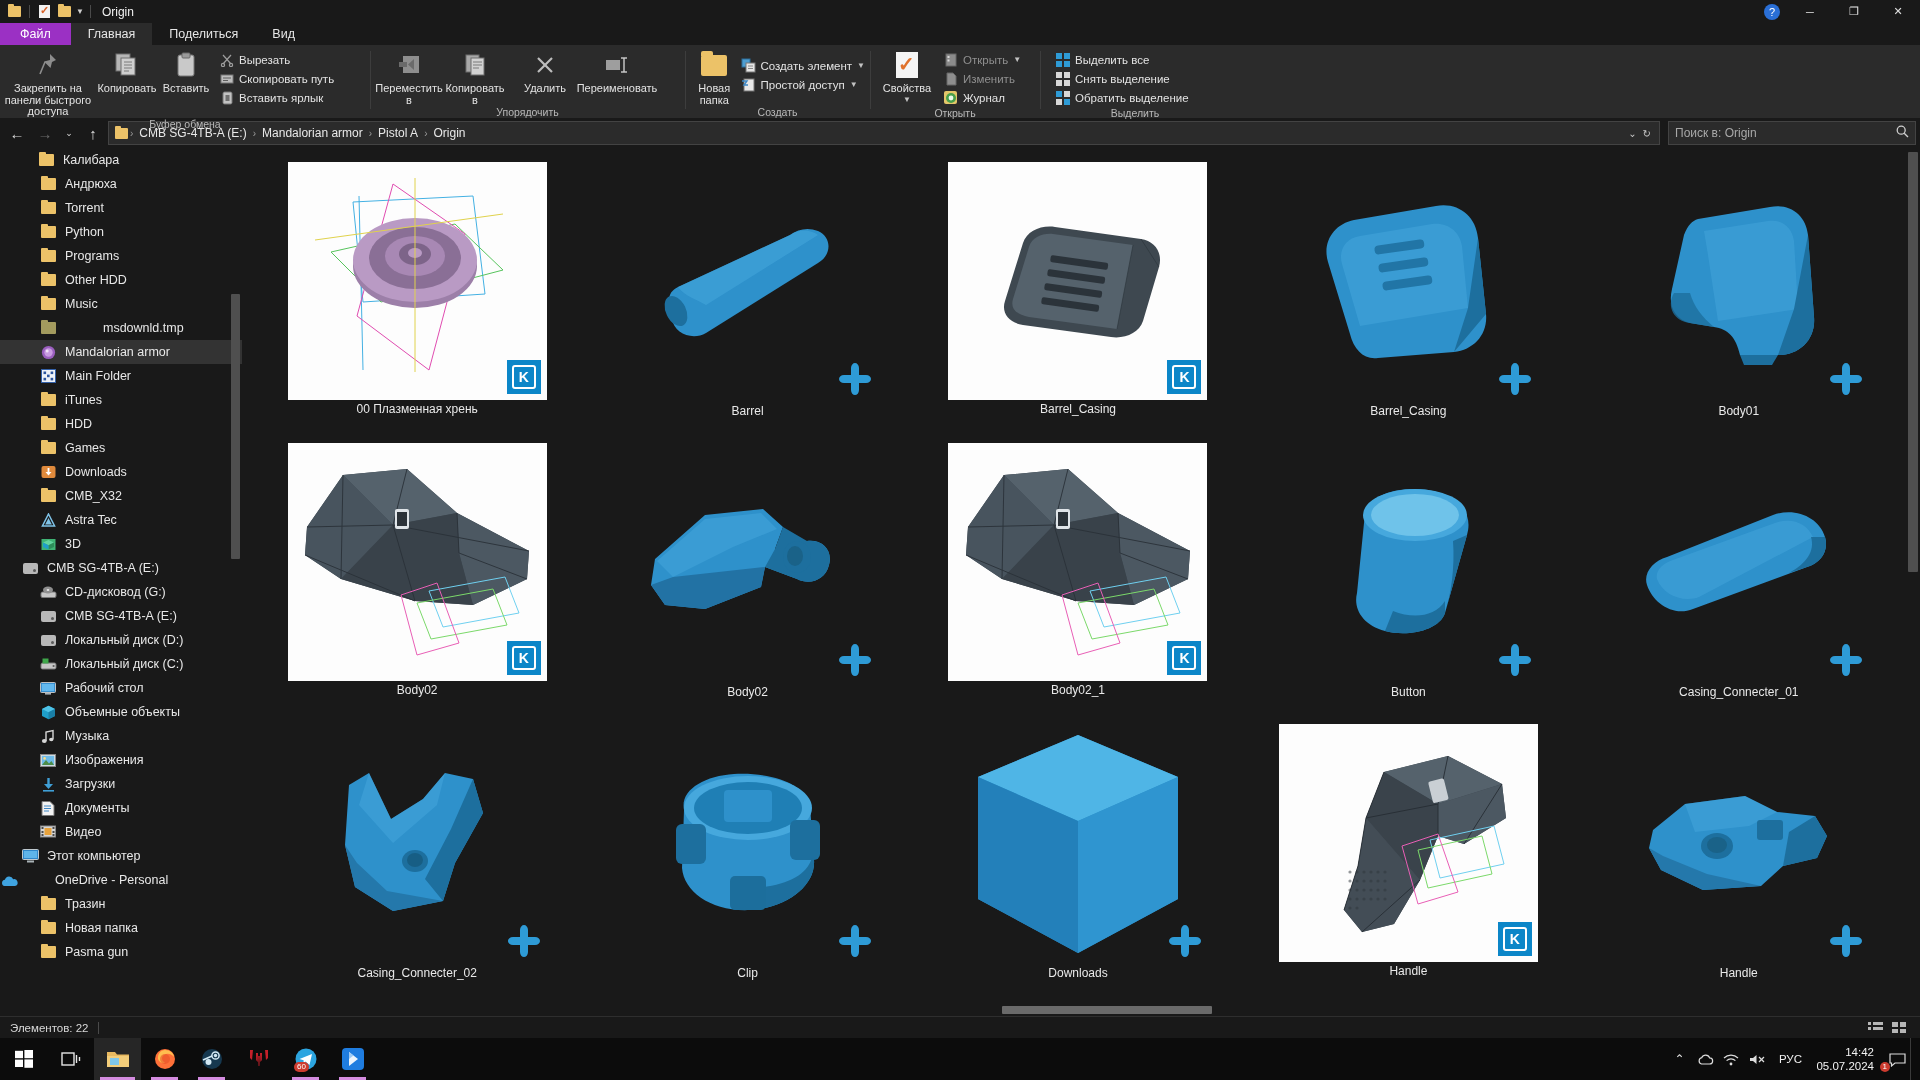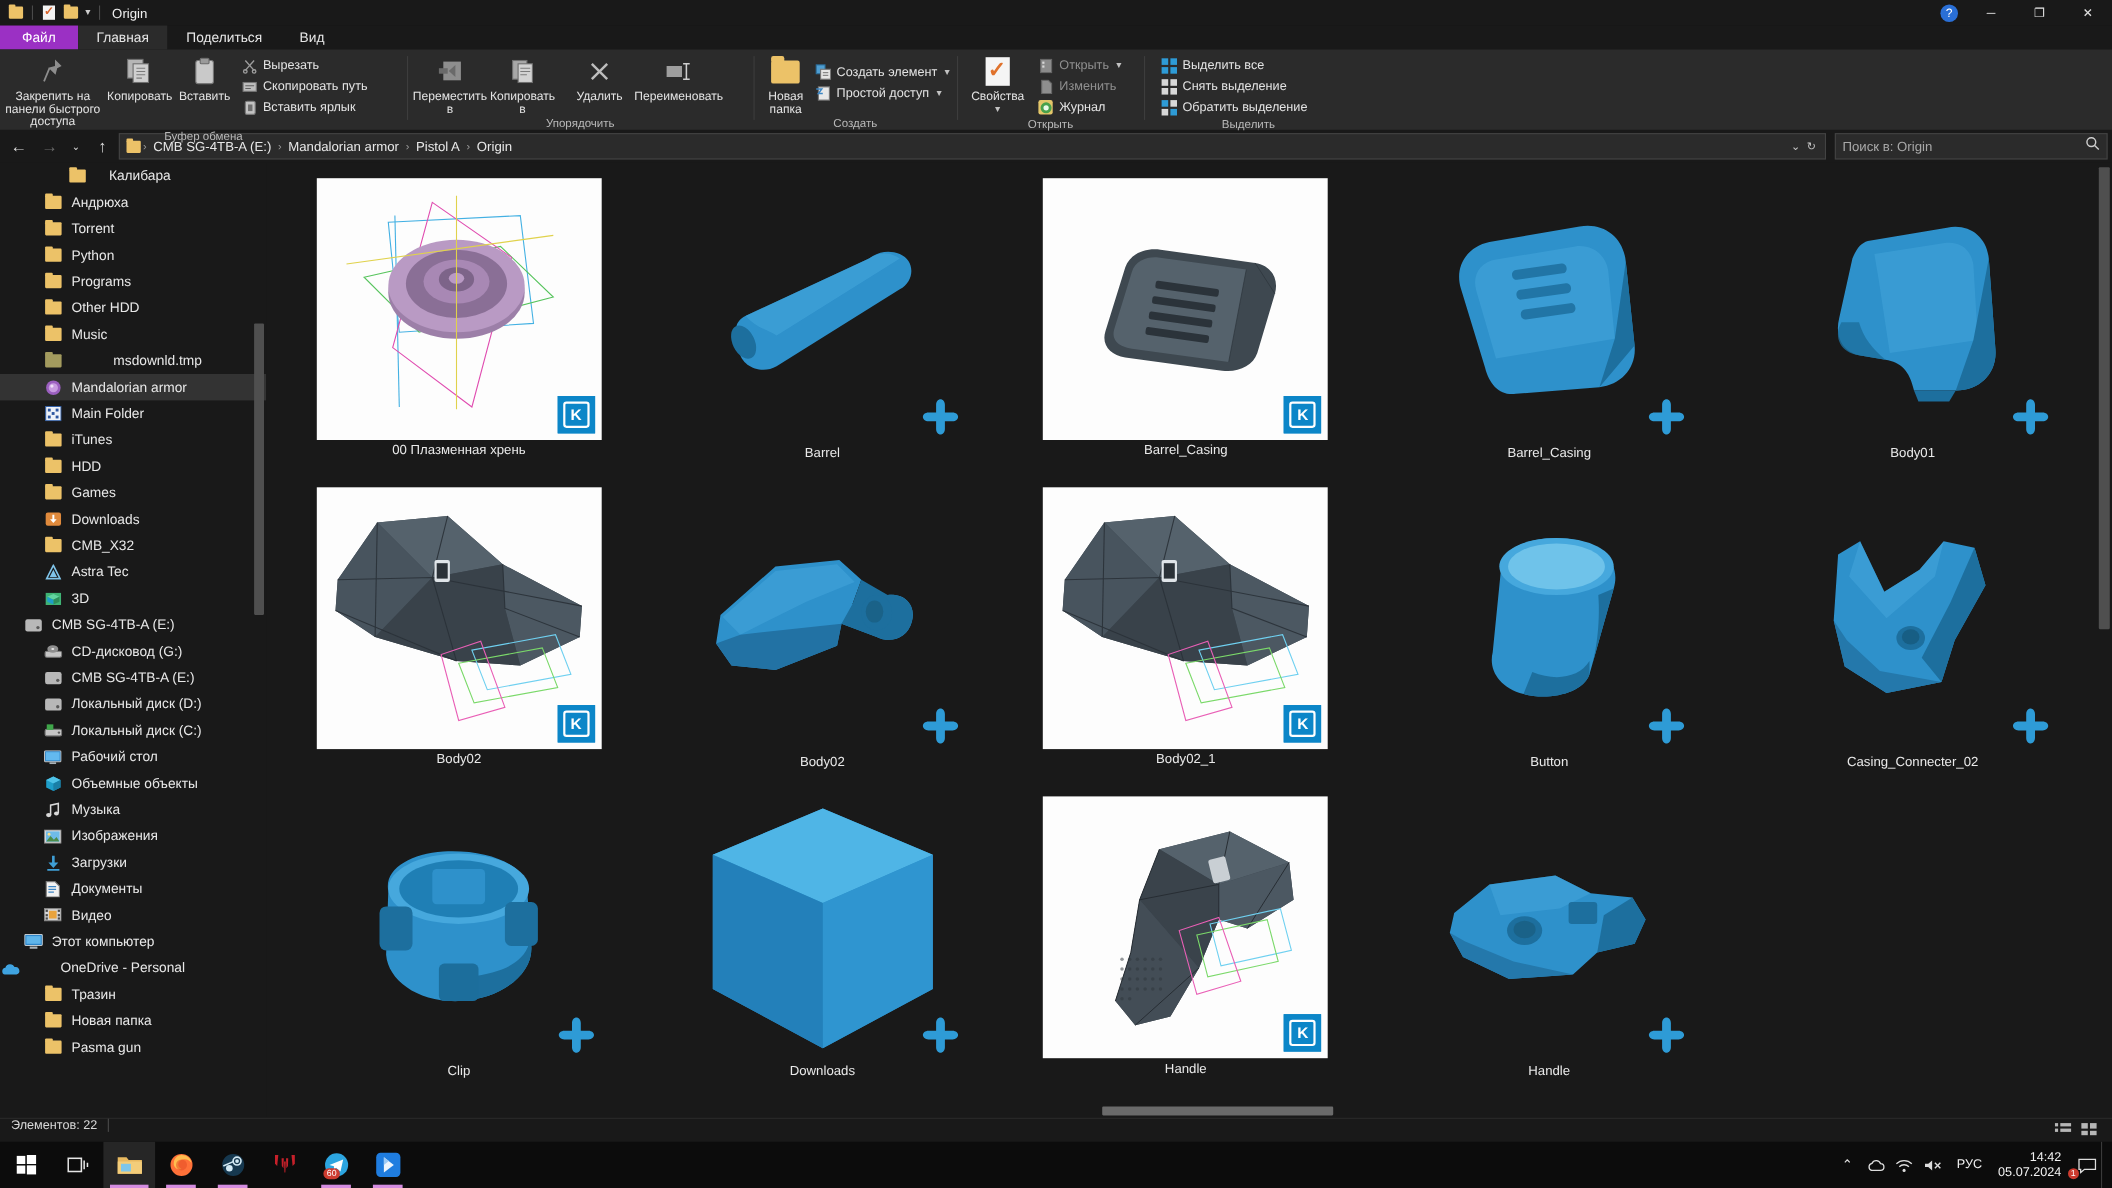--- a/index.html
+++ b/index.html
@@ -99,21 +99,21 @@
   .badge { position:absolute; right:6px; bottom:6px; width:34px; height:34px; }
   .badge.kompas { background:#0c86c8; display:flex; align-items:center; justify-content:center; border:1px solid #0c86c8;}
   .badge.kompas .inner { width:24px;height:24px;border:2px solid #fff; border-radius:3px; display:flex;align-items:center;justify-content:center;
                          font-size:14px;font-weight:bold;color:#fff;line-height:1;}
   .badge.stl { position:absolute; }
   .badge.stl svg { display:block; }
   .content-scroll { position:absolute; right:2px; top:2px; width:10px; background:#4f4f4f; border-radius:1px;}
   .hscroll { position:absolute; left:760px; bottom:2px; height:8px; width:210px; background:#6a6a6a; border-radius:1px;}
 
   
-  .statusbar { height: 22px; background:#191919; border-top:1px solid #2e2e2e; display:flex; align-items:flex-start;
+  .statusbar { height: 22px; background:#191919; border-top:1px solid #2e2e2e; display:flex; align-items:center;
                padding: 0 10px; font-size:11.5px; color:#d8d8d8; flex-shrink:0; gap:10px;}
   .status-sep { width:1px; height:12px; background:#4a4a4a; }
   .statusbar .right { margin-left:auto; display:flex; gap:2px; }
   .viewtgl { width:22px;height:18px; display:flex;align-items:center;justify-content:center; }
 
   
   .taskbar { height: 42px; background:#0c0c0c; display:flex; align-items:center; flex-shrink:0; position:relative;}
   .tb-item { width: 47px; height:42px; display:flex; align-items:center; justify-content:center; position:relative; }
   .tb-item.active { background:#262626; }
   .tb-item.active::after { content:""; position:absolute; bottom:0; left:6px; right:6px; height:3px; background:#d48ce0; }
@@ -448,21 +448,21 @@
             <circle cx="5.2" cy="5.2" r="4" fill="none" stroke="#cfcfcf" stroke-width="1.3"></circle>
             <line x1="8.2" y1="8.2" x2="12" y2="12" stroke="#cfcfcf" stroke-width="1.3"></line>
           </svg>
       </span>
     </div>
   </div>
 
   <div class="main">
 
     <div class="sidebar" id="sidebar">
-      <div class="navitem" style="padding-left: 60px; gap: 12px;">
+      <div class="navitem" style="padding-left: 36px;">
           <span class="ni">
             <span class="nav-folder"></span>
           </span>
           <span>Калибара</span>
         </div>
         <div class="navitem" style="padding-left: 38px;">
           <span class="ni">
             <span class="nav-folder"></span>
           </span>
           <span>Андрюха</span>
@@ -939,20 +939,35 @@
       <path d="M122 130 C116 148 84 154 62 148 L70 128 C90 136 112 134 122 118 Z" fill="#1d6f9e"></path>
       <path d="M144 52 L122 130 C128 112 132 84 130 58 Z" fill="#1d6f9e"></path>
     </svg>
               <div class="badge stl">
       <svg width="34" height="34" viewBox="0 0 34 34">
         <path d="M17 1 C19 1 21 3 21 6 L21 13 L28 13 C31 13 33 15 33 17 C33 19 31 21 28 21 L21 21 L21 28 C21 31 19 33 17 33 C15 33 13 31 13 28 L13 21 L6 21 C3 21 1 19 1 17 C1 15 3 13 6 13 L13 13 L13 6 C13 3 15 1 17 1 Z" fill="#2e9bd6"></path>
       </svg>
     </div>
             </div>
             <div class="name">Button</div>
+          </div>
+          <div class="cell">
+            <div class="thumbwrap">
+              <svg width="200" height="120" viewBox="0 0 200 120">
+      <path d="M8 82 C4 70 14 58 28 54 L134 12 C156 4 180 14 186 34 C190 48 182 60 168 64 L54 106 C34 114 14 100 8 82 Z" fill="#2e91cb"></path>
+      <path d="M18 76 C16 68 24 60 34 57 L136 20 C152 14 168 20 174 34 L60 94 C44 100 24 92 18 76 Z" fill="#46a8dd" opacity="0.45"></path>
+      <path d="M186 34 C190 48 182 60 168 64 L150 70 C168 60 176 48 172 34 Z" fill="#1d6f9e"></path>
+    </svg>
+              <div class="badge stl">
+      <svg width="34" height="34" viewBox="0 0 34 34">
+        <path d="M17 1 C19 1 21 3 21 6 L21 13 L28 13 C31 13 33 15 33 17 C33 19 31 21 28 21 L21 21 L21 28 C21 31 19 33 17 33 C15 33 13 31 13 28 L13 21 L6 21 C3 21 1 19 1 17 C1 15 3 13 6 13 L13 13 L13 6 C13 3 15 1 17 1 Z" fill="#2e9bd6"></path>
+      </svg>
+    </div>
+            </div>
+            <div class="name">Casing_Connecter_01</div>
           </div>
           <div class="cell">
             <div class="thumbwrap">
               <svg width="180" height="170" viewBox="0 0 180 170">
       <path d="M22 26 L42 14 L64 60 L96 40 L118 14 L146 20 L156 54 L128 104 L116 142 L66 152 L28 128 L18 86 Z" fill="#2e91cb"></path>
       <path d="M42 14 L64 60 L96 40 L118 14 L110 46 L66 84 L32 46 Z" fill="#46a8dd" opacity="0.5"></path>
       <path d="M146 20 L156 54 L128 104 L116 142 L98 120 L124 70 Z" fill="#1d6f9e"></path>
       <ellipse cx="88" cy="102" rx="13" ry="11" fill="#1d6f9e"></ellipse>
       <ellipse cx="88" cy="101" rx="8" ry="7" fill="#175e84"></ellipse>
       <path d="M18 86 L28 128 L66 152 L116 142 L60 132 L30 104 Z" fill="#2478ab"></path>

